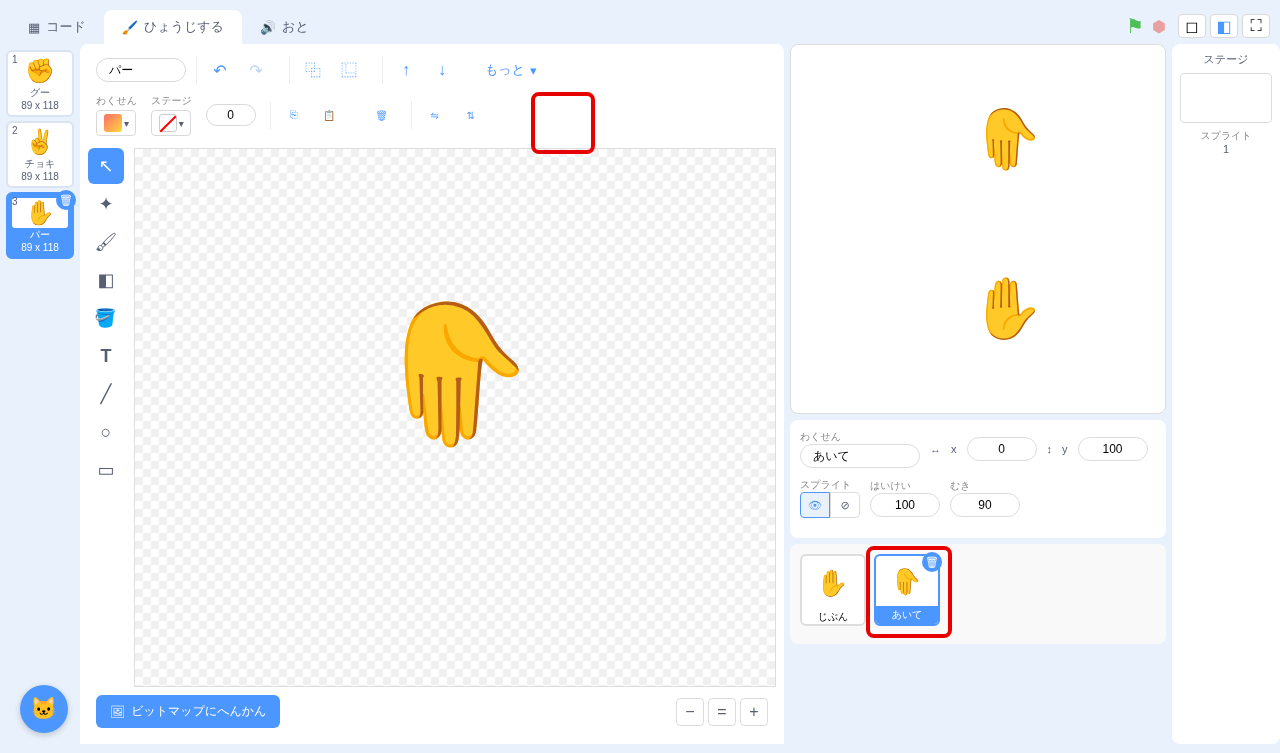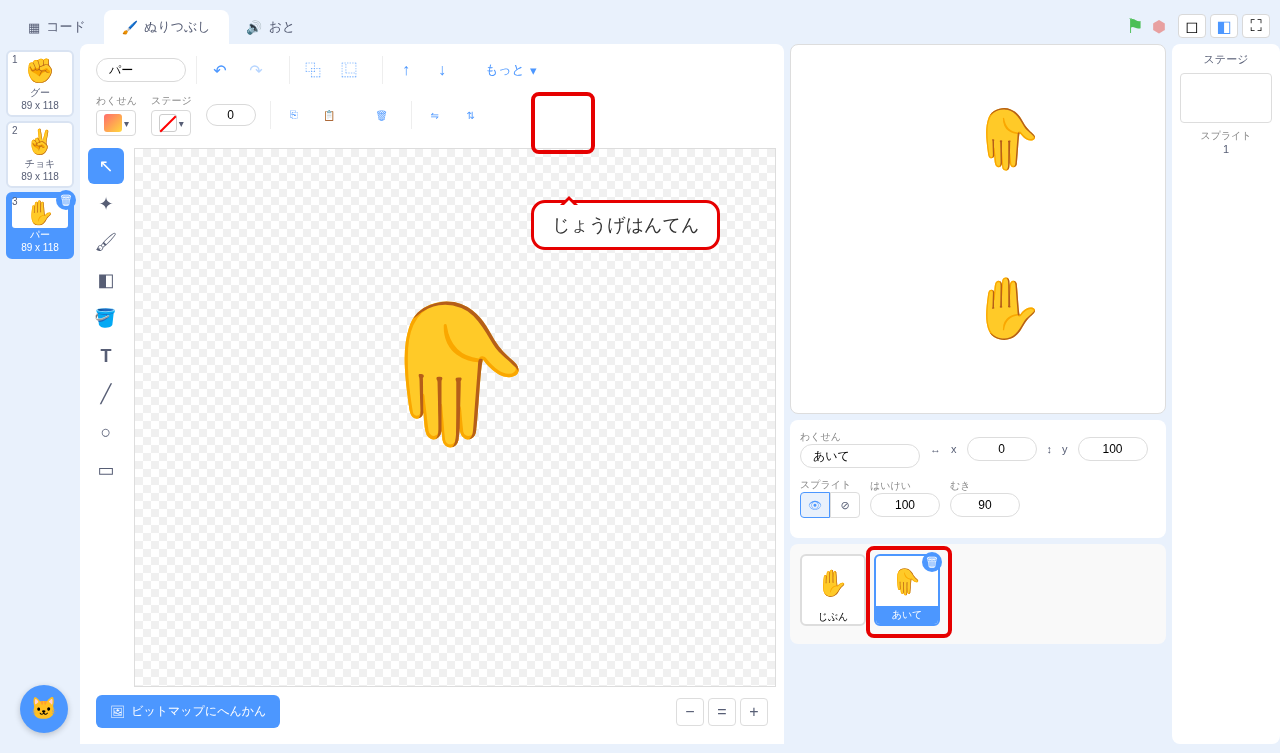--- a/index.html
+++ b/index.html
@@ -71,21 +71,21 @@
 </head>
 <body>
 
 <div class="topbar">
   <div class="tab">
     <span>▦</span>
     <span>コード</span>
   </div>
   <div class="tab active">
     <span style="color:#4c97ff">🖌️</span>
-    <span>ぬりつぶし</span>
+    <span>ひょうじする</span>
   </div>
   <div class="tab">
     <span>🔊</span>
     <span>おと</span>
   </div>
   <div class="top-right">
     <div class="flag-stop">
       <span style="color:#4cbf56;font-size:20px">⚑</span>
       <span style="color:#e8a0a0;font-size:16px">⬢</span>
     </div>
@@ -160,23 +160,20 @@
         <div class="tb-btn">📋</div>
       </div>
       <div class="tb-btn">🗑</div>
       <div class="tb-group">
         <div class="tb-btn">⇋</div>
         <div class="tb-btn">⇅</div>
       </div>
     </div>
 
     <div class="highlight-box" style="left:451px;top:48px;width:64px;height:62px"></div>
-    <div class="callout" style="left:451px;top:156px">
-      <span>じょうげはんてん</span>
-    </div>
 
     <div class="ed-body">
       <div class="tools">
         <div class="tool active">↖</div>
         <div class="tool">✦</div>
         <div class="tool">🖌</div>
         <div class="tool">◧</div>
         <div class="tool">🪣</div>
         <div class="tool">
             <b>T</b>

